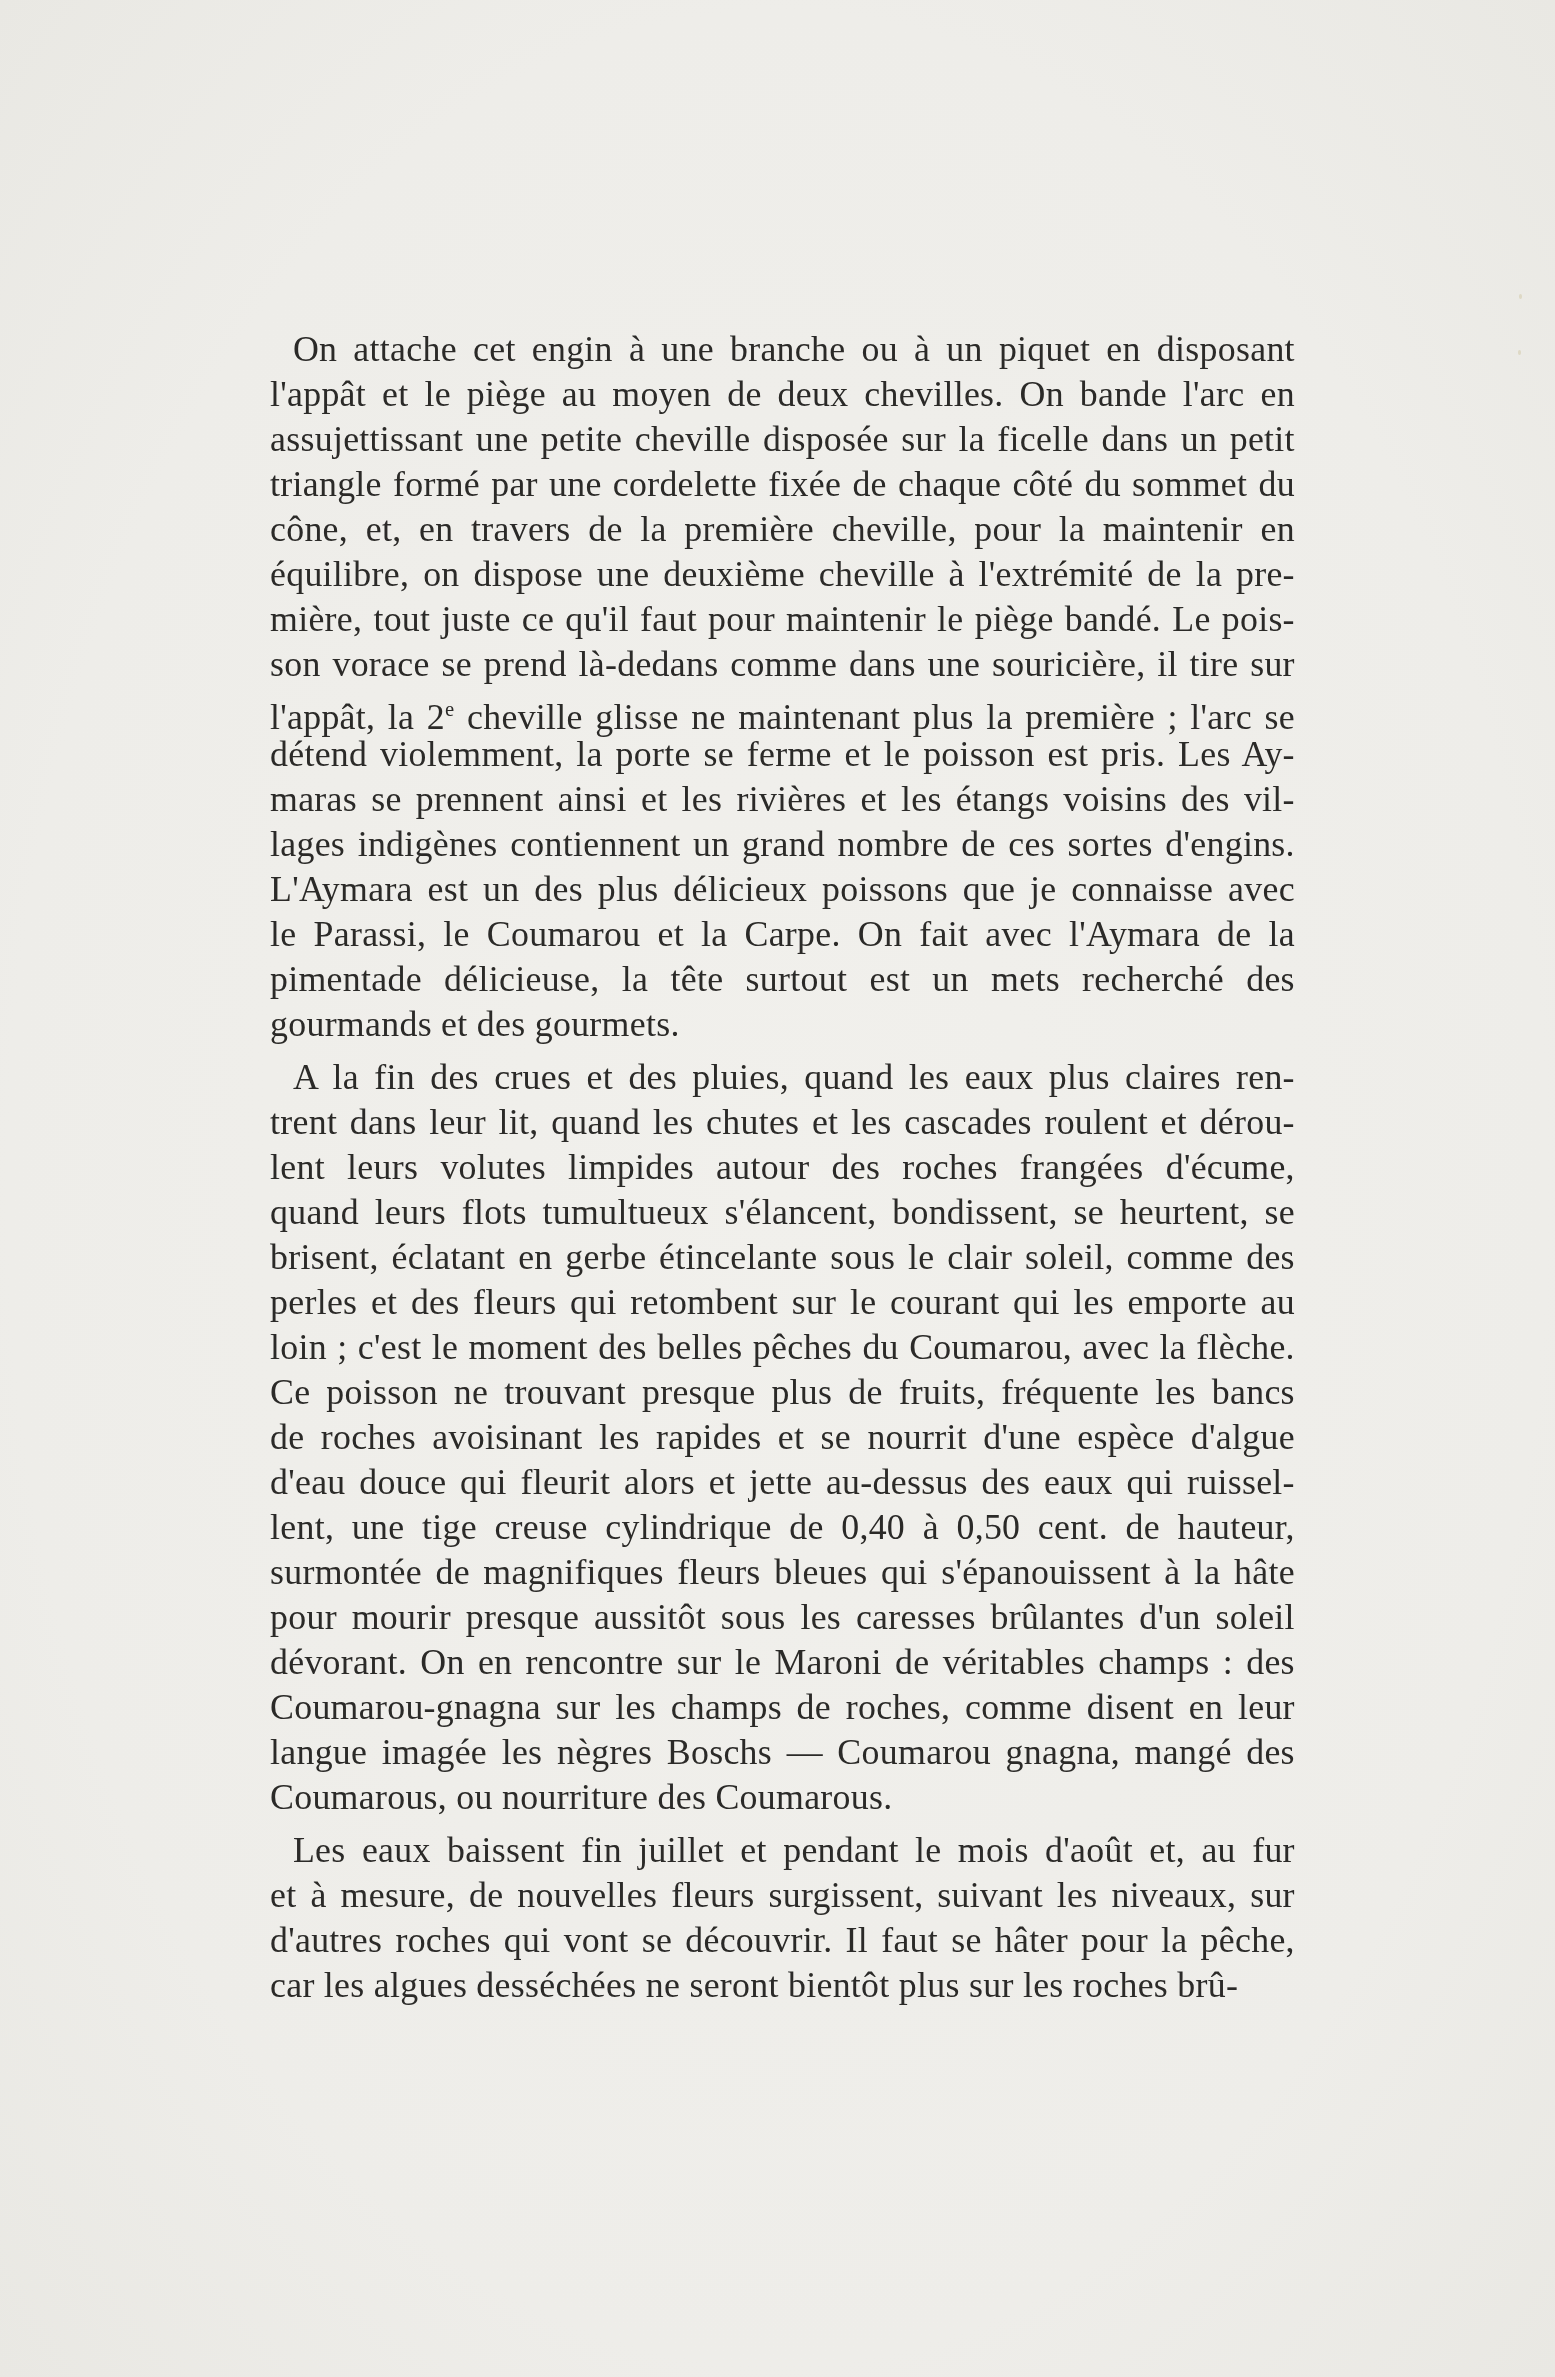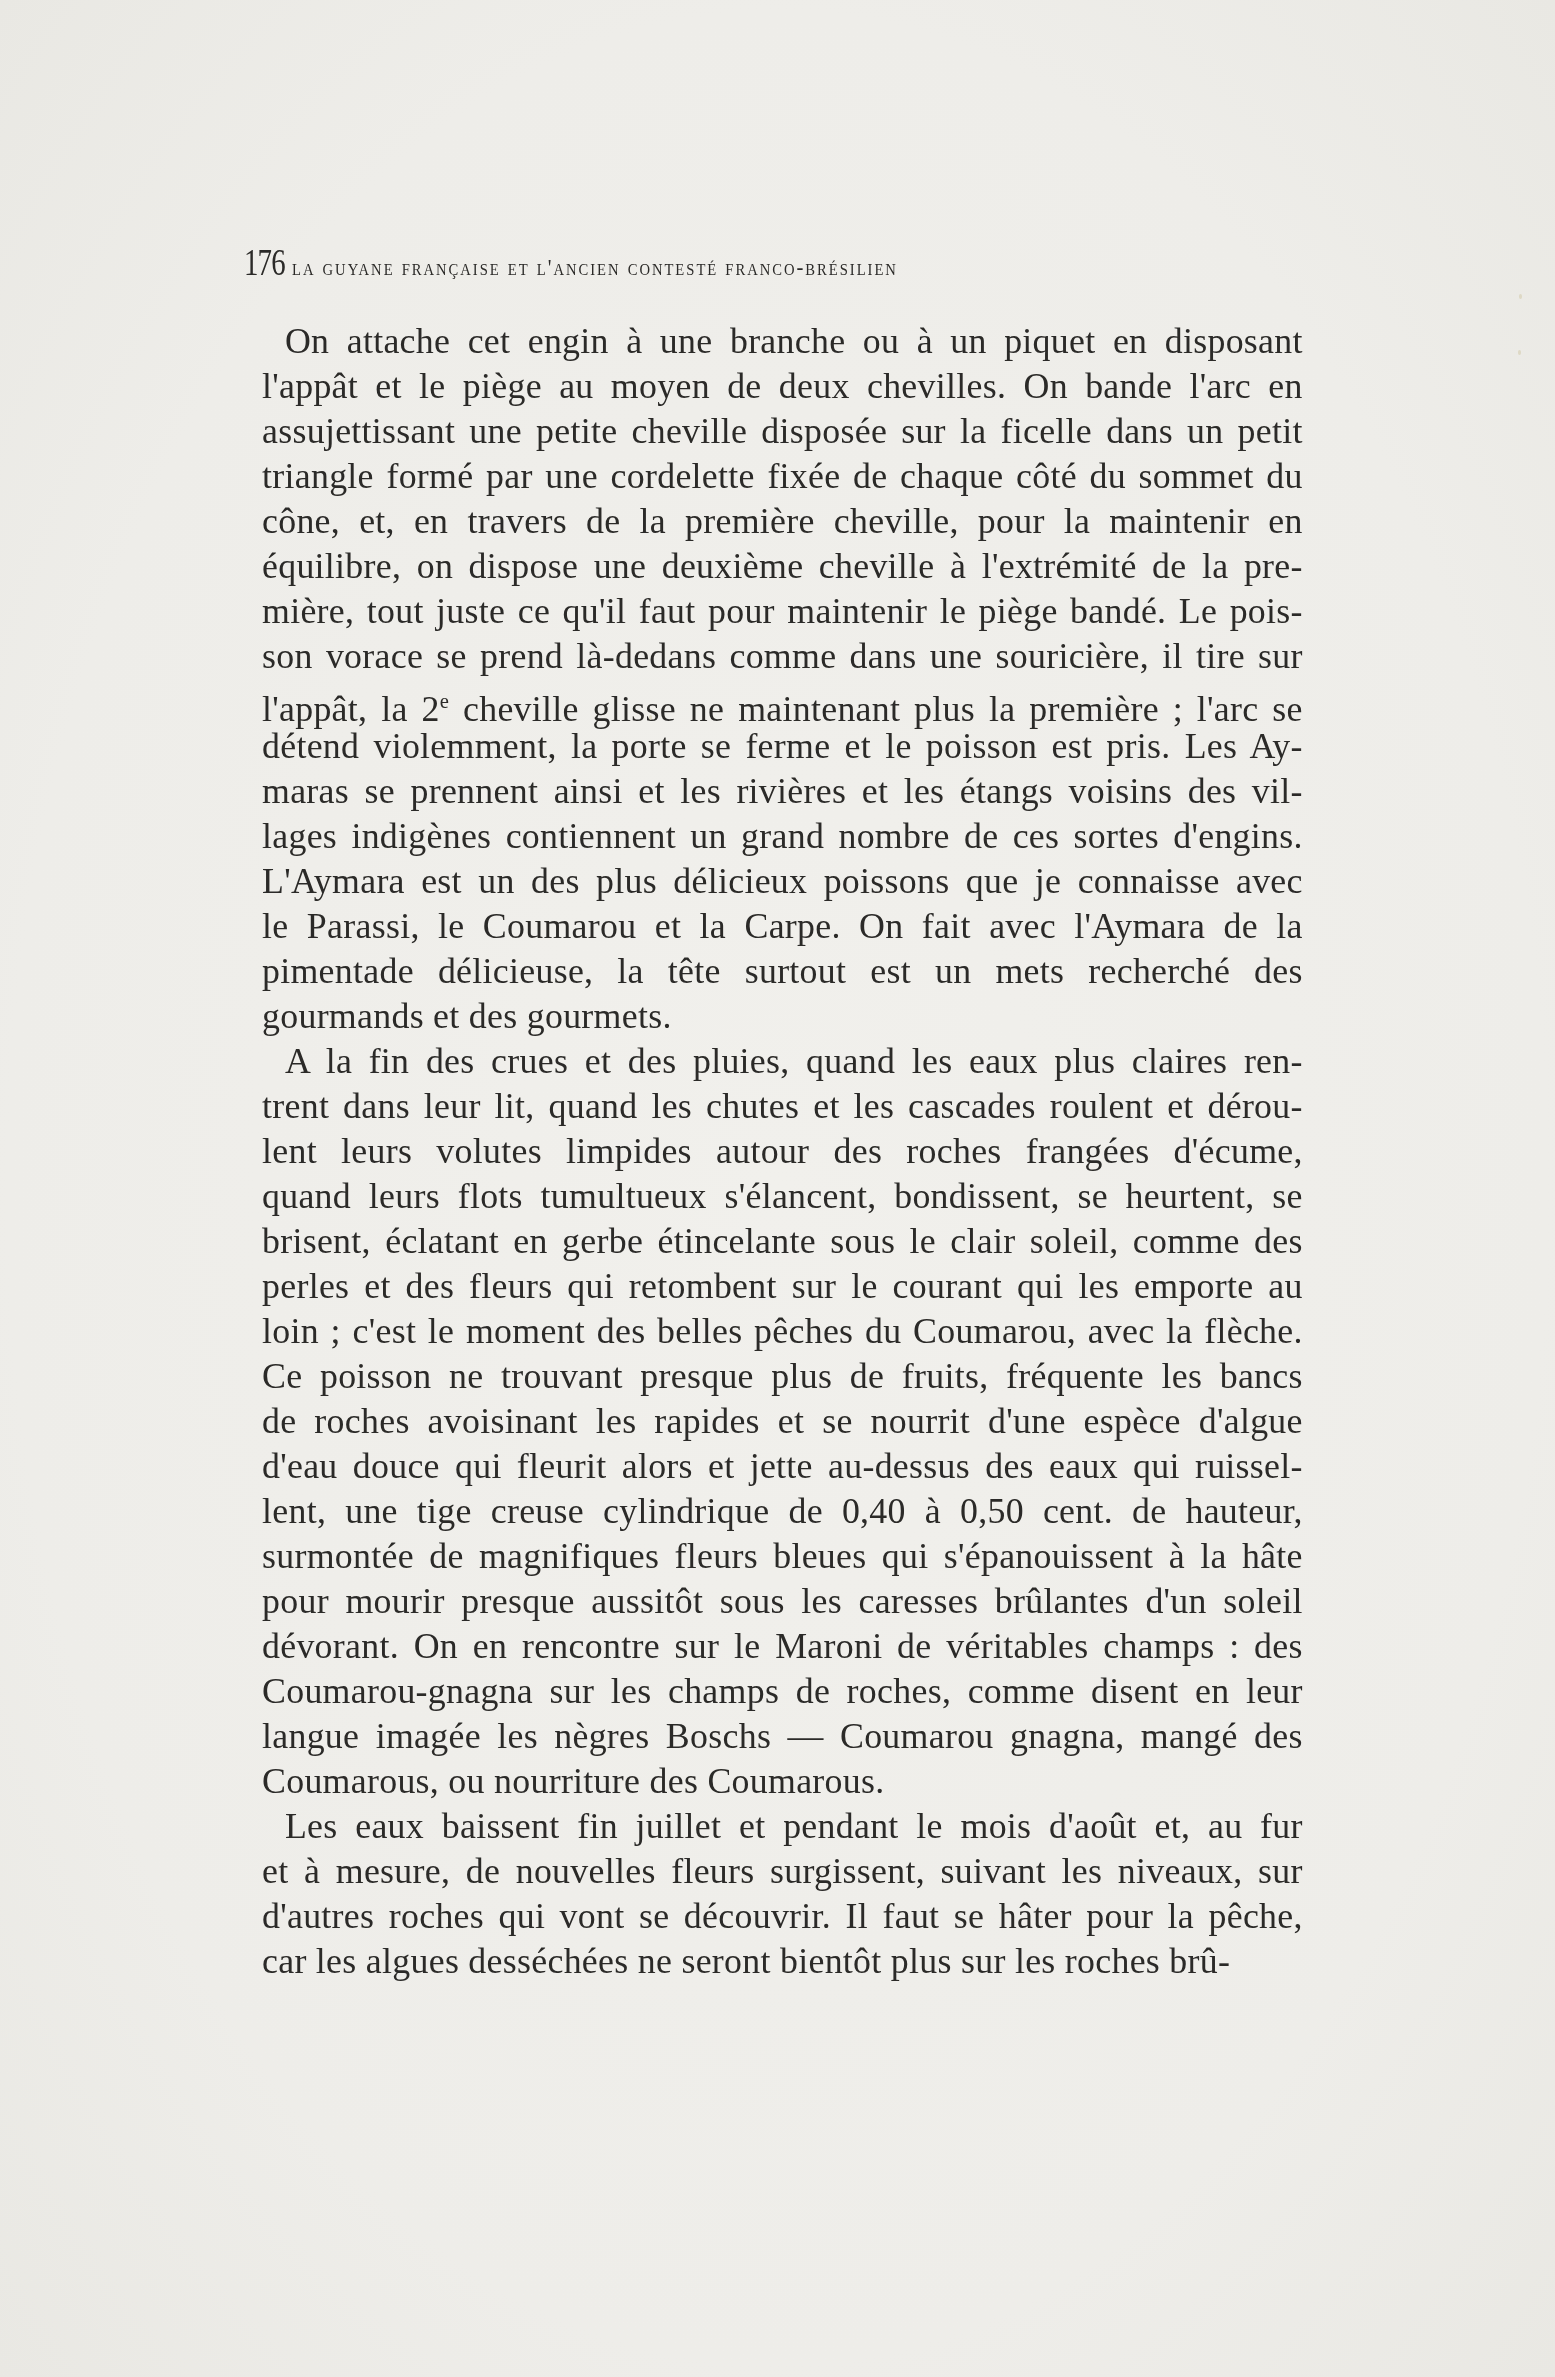--- a/index.html
+++ b/index.html
@@ -49,21 +49,21 @@
       transform: scaleX(0.86);
       transform-origin: left bottom;
       display: inline-block;
     }
     .body-text {
       position: absolute;
       left: 262px;
       top: 319px;
       width: 1046px;
     }
-    .para { margin: 0; }
+    .para { margin: 8px; }
     .line {
       display: block;
       height: 45px;
       line-height: 45px;
       font-size: 36px;
       white-space: nowrap;
       text-align: justify;
       text-align-last: justify;
       letter-spacing: 0.3px;
       transform: scaleX(0.995);
@@ -79,24 +79,20 @@
       border-radius: 50%;
       background: #d8d2b8;
       opacity: 0.7;
     }
   </style>
 </head>
 <body>
 
 <div class="page">
 
-  <div class="running-head">
-    <span class="page-number">176</span>
-    <span class="running-title">LA GUYANE FRANÇAISE ET L'ANCIEN CONTESTÉ FRANCO-BRÉSILIEN</span>
-  </div>
 
   <div class="body-text" id="body-text">
       <div class="para">
         <span class="line indent">On attache cet engin à une branche ou à un piquet en disposant</span>
         <span class="line">l'appât et le piège au moyen de deux chevilles. On bande l'arc en</span>
         <span class="line">assujettissant une petite cheville disposée sur la ficelle dans un petit</span>
         <span class="line">triangle formé par une cordelette fixée de chaque côté du sommet du</span>
         <span class="line">cône, et, en travers de la première cheville, pour la maintenir en</span>
         <span class="line">équilibre, on dispose une deuxième cheville à l'extrémité de la pre-</span>
         <span class="line">mière, tout juste ce qu'il faut pour maintenir le piège bandé. Le pois-</span>

